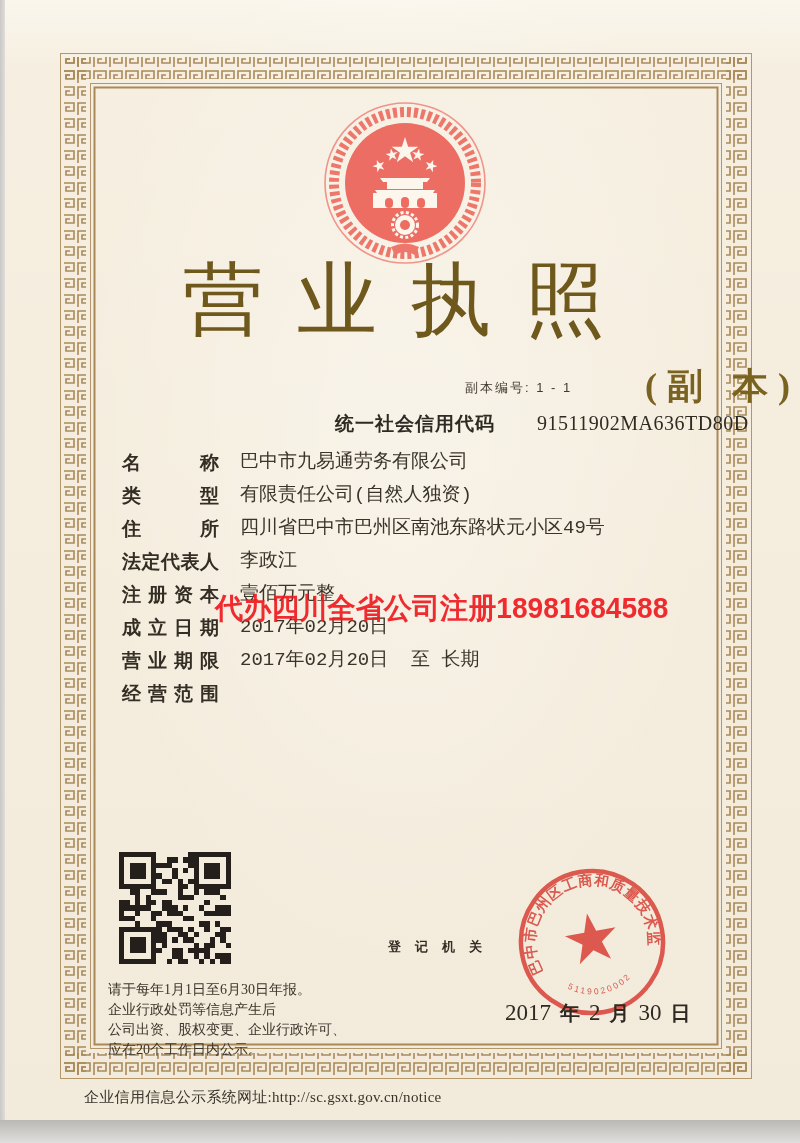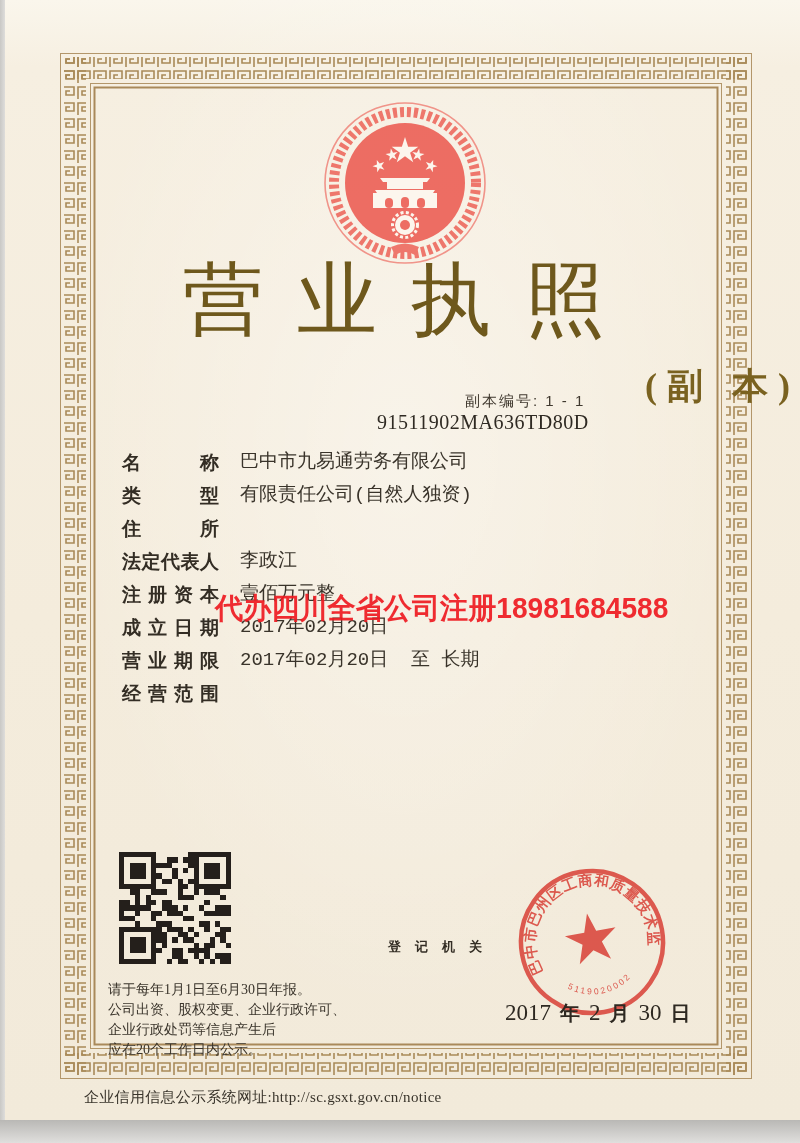--- a/index.html
+++ b/index.html
@@ -28,21 +28,21 @@
     font-weight:normal;font-size:80px;line-height:88px;
     letter-spacing:34px;color:#6e581c;
   }
   .doc-subtitle{
     position:absolute;top:362px;left:0;width:100%;text-align:right;
     font-family:"Liberation Serif",serif;font-weight:bold;
     font-size:36px;color:#7a6220;letter-spacing:10px;text-indent:10px;
   }
   .copy-no{
     position:absolute;left:460px;top:379px;
-    font-size:15px;color:#40392f;letter-spacing:2px;margin-top:13px;
+    font-size:13px;color:#40392f;letter-spacing:2px;
   }
   .credit-row{position:absolute;left:330px;top:411px;display:flex;align-items:baseline;}
   .credit-label{font-size:19px;font-weight:bold;color:#2f2a23;letter-spacing:1px;}
   .credit-value{margin-left:42px;font-family:"Liberation Serif","DejaVu Serif",serif;
     font-size:20px;color:#2f2a23;letter-spacing:0.5px;}
 
   .fields{position:absolute;left:117px;top:450px;width:584px;}
   .f-row{display:flex;margin-bottom:8px;font-size:19px;}
   .f-label{
     width:97px;flex-shrink:0;display:inline-flex;justify-content:space-between;
@@ -138,20 +138,21 @@
       <circle cx="0" cy="40" r="5" fill="#ec5f55"></circle>
       <path d="M-14,62 Q0,55 14,62 L10,70 Q0,64 -10,70 Z" fill="#ee6a5f"></path>
     </g>
   </svg>
 
   <div class="doc-title">营业执照</div>
   <div class="doc-subtitle">(副 本)</div>
   <div class="copy-no">副本编号: 1 - 1</div>
 
   <div class="credit-row">
+    <span class="credit-label">统一社会信用代码</span>
     <span class="credit-value">91511902MA636TD80D</span>
   </div>
 
   <div class="fields">
     <div class="f-row">
       <span class="f-label">
           <span>名</span>
           <span>称</span>
         </span>
       <span class="f-value">巴中市九易通劳务有限公司</span>
@@ -163,20 +164,21 @@
           <span>型</span>
         </span>
       <span class="f-value">有限责任公司(自然人独资)</span>
     </div>
 
     <div class="f-row">
       <span class="f-label">
           <span>住</span>
           <span>所</span>
         </span>
+      <span class="f-value">四川省巴中市巴州区南池东路状元小区49号</span>
     </div>
 
     <div class="f-row">
       <span class="f-label">
           <span>法</span>
           <span>定</span>
           <span>代</span>
           <span>表</span>
           <span>人</span>
         </span>
@@ -664,22 +666,22 @@
       <div class="on"></div>
       <div></div>
       <div class="on"></div>
       <div></div>
       <div class="on"></div>
       <div class="on"></div>
     </div>
 
   <div class="qr-note">
       <div>请于每年1月1日至6月30日年报。</div>
+      <div>企业行政处罚等信息产生后</div>
       <div>公司出资、股权变更、企业行政许可、</div>
-      <div>企业行政处罚等信息产生后</div>
       <div>应在20个工作日内公示。</div>
     </div>
 
   <div class="reg-label">登记机关</div>
 
   <svg class="seal-svg" width="184" height="184" viewBox="-92 -92 184 184">
     <defs>
       <path id="sealTextArc" d="M -53,21 A 57 57 0 1 1 53,21" fill="none"></path>
       <path id="sealNumArc" d="M -34,40 A 53 53 0 0 0 34,40" fill="none"></path>
       <path id="star5b" d="M0,-1 L0.2245,-0.309 L0.951,-0.309 L0.363,0.118 L0.588,0.809 L0,0.382 L-0.588,0.809 L-0.363,0.118 L-0.951,-0.309 L-0.2245,-0.309 Z"></path>

